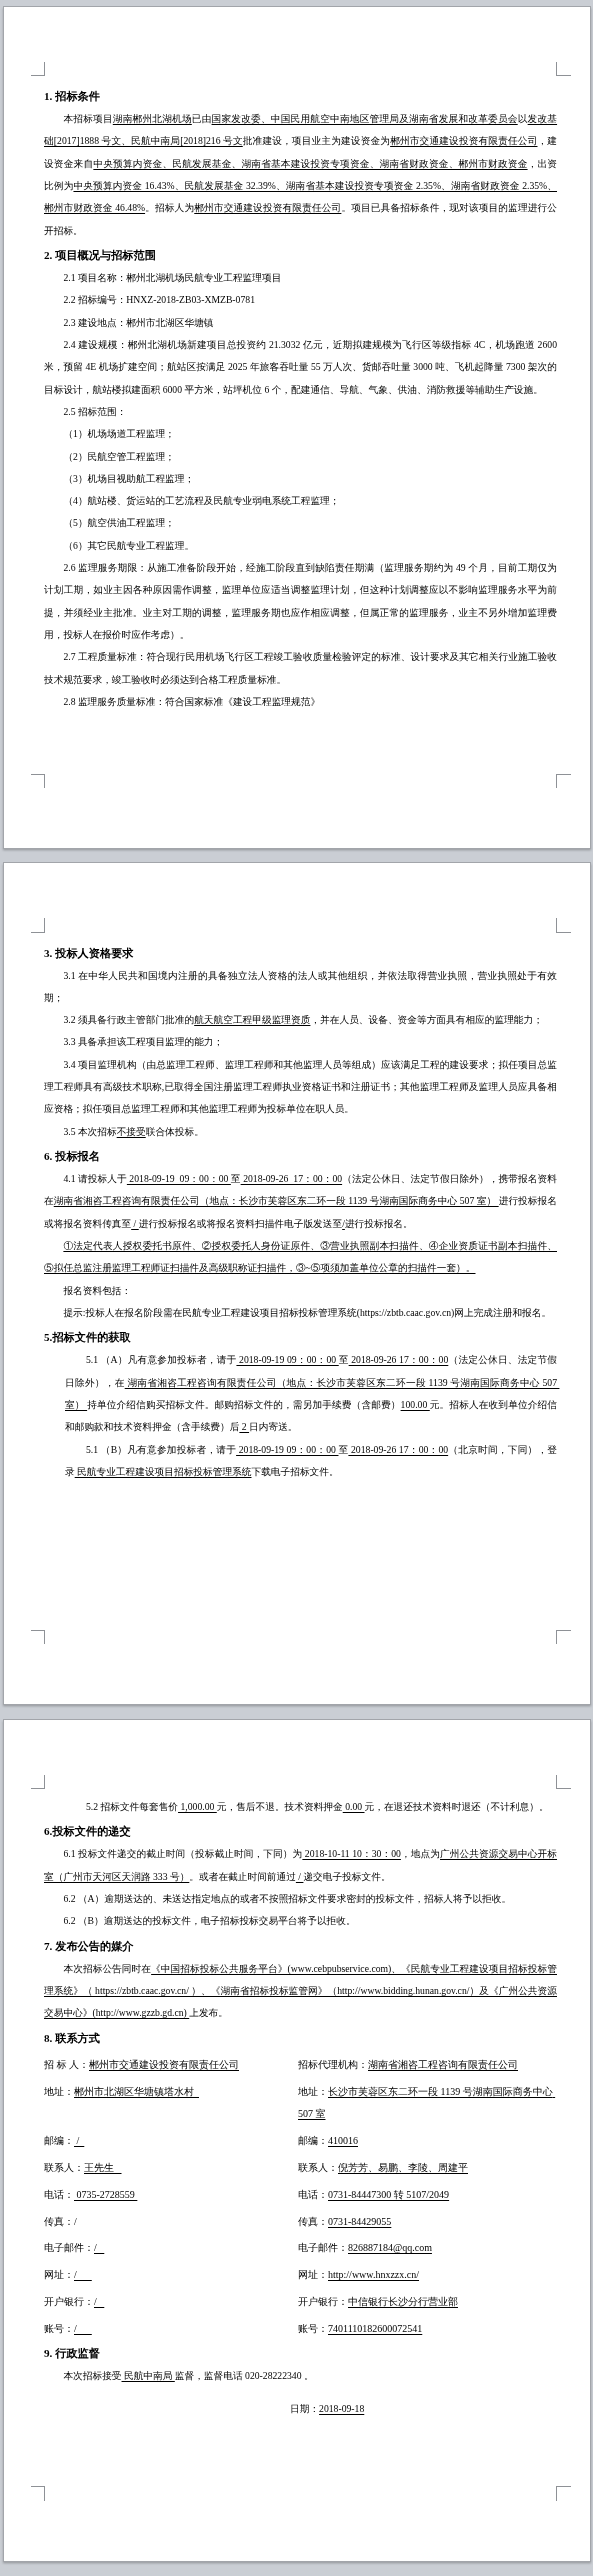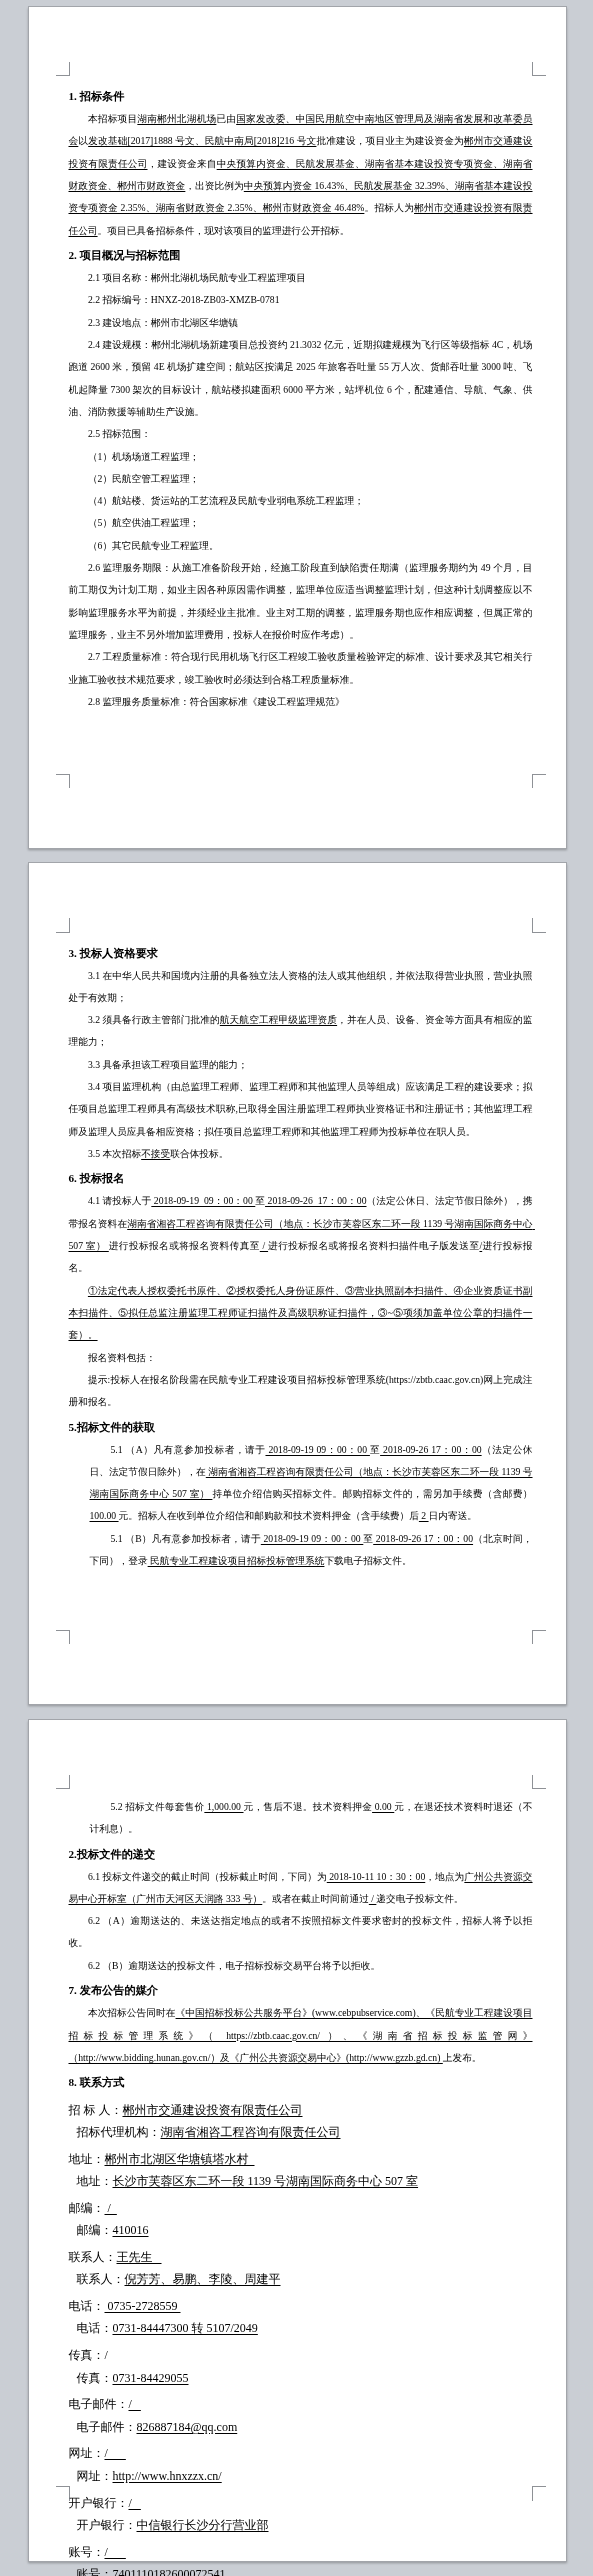--- a/index.html
+++ b/index.html
@@ -5,21 +5,21 @@
   html,body{margin:0;padding:0;}
   body{
     width:594px;height:2576px;
     background:#caced4;
     overflow:hidden;
     font-family:"Liberation Serif","DejaVu Serif",serif;
     color:#000;
   }
   .page{
     position:relative;
-    width:539px;height:843px;
+    width:588px;height:843px;
     margin:0 auto 13.4px auto;
     background:#ffffff;
     border:0.7px solid #a2a5aa;
     box-shadow:0 1.5px 2.2px rgba(0,0,0,0.25);
     box-sizing:border-box;
   }
   .page.first{margin-top:6px;}
   .page-body{
     position:absolute;left:40px;right:33px;top:76px;
   }
@@ -29,21 +29,21 @@
   .cm.tr{right:19.4px;top:55px;border-left-width:0.7px;border-bottom-width:0.7px;}
   .cm.bl{left:27px;bottom:60px;border-right-width:0.7px;border-top-width:0.7px;}
   .cm.br{right:19.4px;bottom:60px;border-left-width:0.7px;border-top-width:0.7px;}
 
   .h{font-size:11.2px;font-weight:bold;line-height:23px;margin-top:2.2px;white-space:pre-wrap;}
   .para{font-size:9.7px;line-height:22.3px;white-space:pre-wrap;text-align:justify;}
   .indent{text-indent:19.4px;}
   .sub{margin-left:21px;text-indent:21px;}
   .useg{text-decoration:underline;text-underline-offset:2.2px;}
 
-  .crow{display:flex;font-size:12px;line-height:22.3px;margin-top:4.5px;flex-direction:column;}
+  .crow{display:flex;font-size:10px;line-height:22.3px;margin-top:4.5px;}
   .ccell{white-space:pre-wrap;}
   .ccell.l{width:246px;flex:none;}
   .ccell.r{flex:1;margin-left:8px;}
   .dateline{font-size:9.7px;line-height:22.3px;margin-top:10.4px;padding-left:246px;white-space:pre-wrap;}
 </style>
 </head>
 <body>
 
 <div class="page first">
   <div class="cm tl"></div>
@@ -54,20 +54,21 @@
       <div class="h">1. 招标条件</div>
       <div class="para indent"><span>本招标项目</span><span class="useg">湖南郴州北湖机场</span><span>已由</span><span class="useg">国家发改委、中国民用航空中南地区管理局及湖南省发展和改革委员会</span><span>以</span><span class="useg">发改基础[2017]1888 号文、民航中南局[2018]216 号文</span><span>批准建设，项目业主为建设资金为</span><span class="useg">郴州市交通建设投资有限责任公司</span><span>，建设资金来自</span><span class="useg">中央预算内资金、民航发展基金、湖南省基本建设投资专项资金、湖南省财政资金、郴州市财政资金</span><span>，出资比例为</span><span class="useg">中央预算内资金 16.43%、民航发展基金 32.39%、湖南省基本建设投资专项资金 2.35%、湖南省财政资金 2.35%、郴州市财政资金 46.48%</span><span>。招标人为</span><span class="useg">郴州市交通建设投资有限责任公司</span><span>。项目已具备招标条件，现对该项目的监理进行公开招标。</span></div>
       <div class="h">2. 项目概况与招标范围</div>
       <div class="para indent"><span>2.1 项目名称：郴州北湖机场民航专业工程监理项目</span></div>
       <div class="para indent"><span>2.2 招标编号：HNXZ-2018-ZB03-XMZB-0781</span></div>
       <div class="para indent"><span>2.3 建设地点：郴州市北湖区华塘镇</span></div>
       <div class="para indent"><span>2.4 建设规模：郴州北湖机场新建项目总投资约 21.3032 亿元，近期拟建规模为飞行区等级指标 4C，机场跑道 2600 米，预留 4E 机场扩建空间；航站区按满足 2025 年旅客吞吐量 55 万人次、货邮吞吐量 3000 吨、飞机起降量 7300 架次的目标设计，航站楼拟建面积 6000 平方米，站坪机位 6 个，配建通信、导航、气象、供油、消防救援等辅助生产设施。</span></div>
       <div class="para indent"><span>2.5 招标范围：</span></div>
       <div class="para indent"><span>（1）机场场道工程监理；</span></div>
       <div class="para indent"><span>（2）民航空管工程监理；</span></div>
+      <div class="para indent"><span>（3）机场目视助航工程监理；</span></div>
       <div class="para indent"><span>（4）航站楼、货运站的工艺流程及民航专业弱电系统工程监理；</span></div>
       <div class="para indent"><span>（5）航空供油工程监理；</span></div>
       <div class="para indent"><span>（6）其它民航专业工程监理。</span></div>
       <div class="para indent"><span>2.6 监理服务期限：从施工准备阶段开始，经施工阶段直到缺陷责任期满（监理服务期约为 49 个月，目前工期仅为计划工期，如业主因各种原因需作调整，监理单位应适当调整监理计划，但这种计划调整应以不影响监理服务水平为前提，并须经业主批准。业主对工期的调整，监理服务期也应作相应调整，但属正常的监理服务，业主不另外增加监理费用，投标人在报价时应作考虑）。</span></div>
       <div class="para indent"><span>2.7 工程质量标准：符合现行民用机场飞行区工程竣工验收质量检验评定的标准、设计要求及其它相关行业施工验收技术规范要求，竣工验收时必须达到合格工程质量标准。</span></div>
       <div class="para indent"><span>2.8 监理服务质量标准：符合国家标准《建设工程监理规范》</span></div>
     </div>
 </div>
 
 <div class="page">
@@ -93,21 +94,21 @@
     </div>
 </div>
 
 <div class="page">
   <div class="cm tl"></div>
   <div class="cm tr"></div>
   <div class="cm bl"></div>
   <div class="cm br"></div>
   <div class="page-body">
       <div class="para sub"><span>5.2 招标文件每套售价</span><span class="useg"> 1,000.00 </span><span>元，售后不退。技术资料押金</span><span class="useg"> 0.00 </span><span>元，在退还技术资料时退还（不计利息）。</span></div>
-      <div class="h">2.投标文件的递交</div>
+      <div class="h">6.投标文件的递交</div>
       <div class="para indent"><span>6.1 投标文件递交的截止时间（投标截止时间，下同）为</span><span class="useg"> 2018-10-11 10：30：00</span><span>，地点为</span><span class="useg">广州公共资源交易中心开标室（广州市天河区天润路 333 号）</span><span>。或者在截止时间前通过</span><span class="useg"> / </span><span>递交电子投标文件。</span></div>
       <div class="para indent"><span>6.2 （A）逾期送达的、未送达指定地点的或者不按照招标文件要求密封的投标文件，招标人将予以拒收。</span></div>
       <div class="para indent"><span>6.2 （B）逾期送达的投标文件，电子招标投标交易平台将予以拒收。</span></div>
       <div class="h">7. 发布公告的媒介</div>
       <div class="para indent"><span>本次招标公告同时在</span><span class="useg">《中国招标投标公共服务平台》(www.cebpubservice.com)、《民航专业工程建设项目招标投标管理系统》（ https://zbtb.caac.gov.cn/ ）、《湖南省招标投标监管网》（http://www.bidding.hunan.gov.cn/）及《广州公共资源交易中心》(http://www.gzzb.gd.cn) </span><span>上发布。</span></div>
       <div class="h">8. 联系方式</div>
       <div>
         <div class="crow">
           <div class="ccell l"><span>招 标 人：</span><span class="useg">郴州市交通建设投资有限责任公司</span></div>
           <div class="ccell r"><span>招标代理机构：</span><span class="useg">湖南省湘咨工程咨询有限责任公司</span></div>

